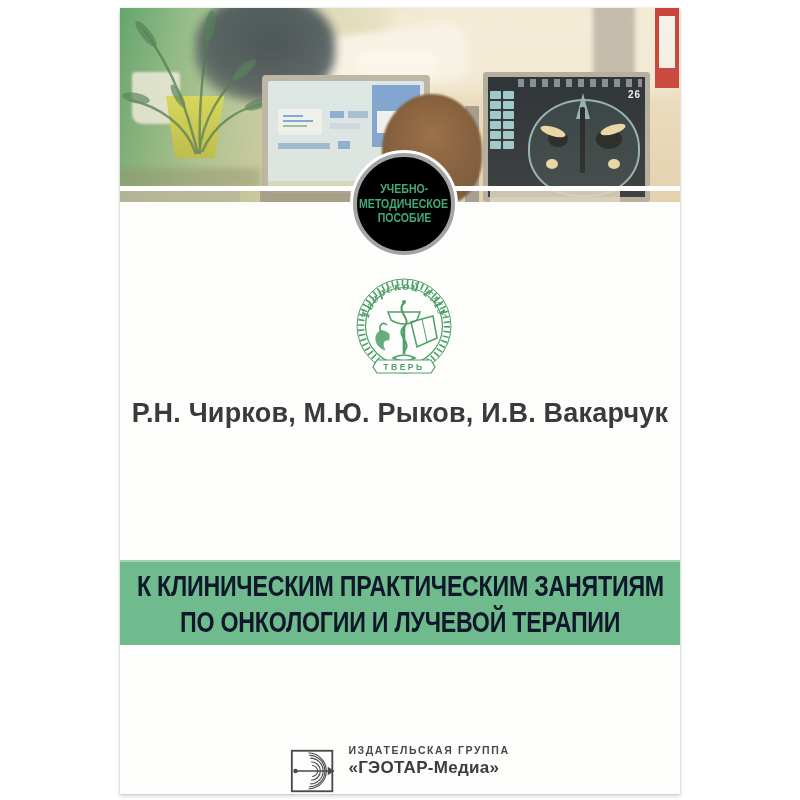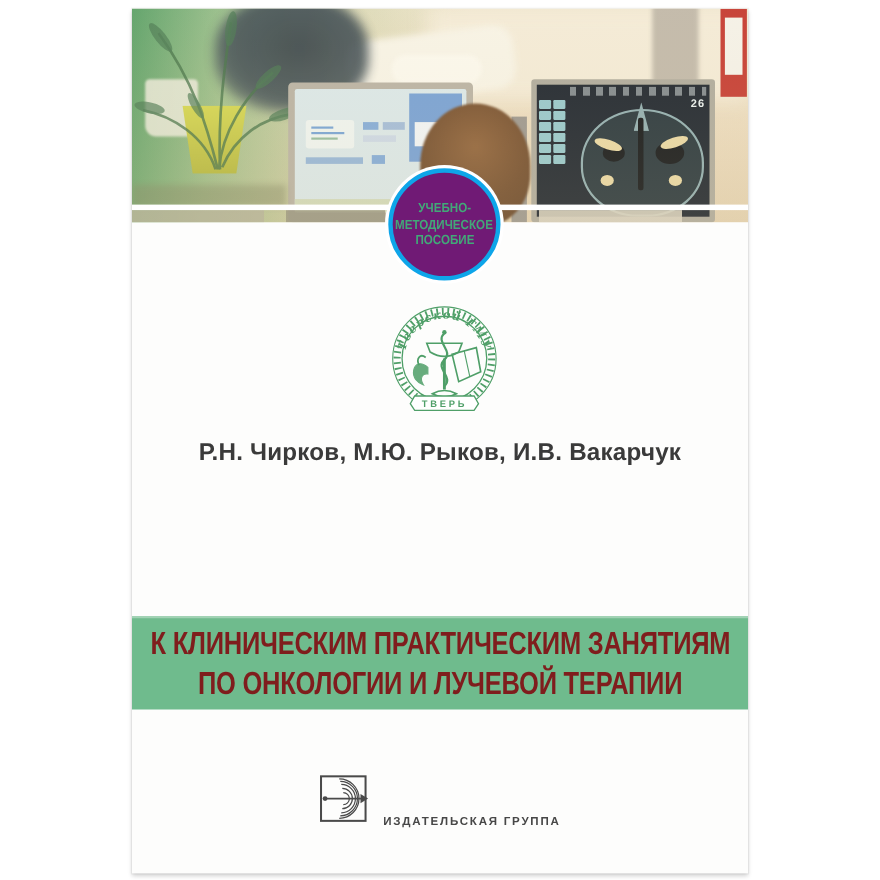--- a/index.html
+++ b/index.html
@@ -62,41 +62,41 @@
       background:radial-gradient(circle at 50% 35%, #8a5a30 0%, #6b4322 55%, #59361b 100%);filter:blur(1px);}
   .desk1{left:0;top:160px;width:140px;height:20px;background:#7c7f5a;opacity:.45;filter:blur(3px);}
   .photo-line{left:0;top:178px;width:560px;height:5px;background:#ffffff;z-index:5;}
   .desk2{left:0;top:183px;width:120px;height:11px;background:#b0ac96;opacity:.8;}
   .desk3{left:140px;top:183px;width:90px;height:11px;background:#8c8a76;opacity:.8;}
   .desk4{left:370px;top:183px;width:130px;height:11px;background:#d8d2c0;opacity:.9;}
   .photo::after{content:"";position:absolute;inset:0;
       background:linear-gradient(180deg, rgba(255,246,222,.10), rgba(232,216,176,.22));pointer-events:none;}
   
   .badge{position:absolute;left:233px;top:145px;width:94px;height:94px;border-radius:50%;
-      background:#701a75;border:4px solid #0ea5e9;box-shadow:0 0 0 3px #ffffff;z-index:10;
+      background:#000000;border:4px solid #a3a3a3;box-shadow:0 0 0 3px #ffffff;z-index:10;
       display:flex;flex-direction:column;align-items:center;justify-content:center;text-align:center;}
   .badge span{display:block;color:#42a878;font-weight:bold;font-size:12px;line-height:14.5px;
       transform:scaleX(.88);white-space:nowrap;}
   
   .emblem{position:absolute;left:228px;top:268px;width:112px;height:100px;}
   
   .authors{position:absolute;left:0;top:390px;width:560px;text-align:center;
-      color:#3a3a3a;font-size:22px;font-weight:bold;letter-spacing:.2px;}
+      color:#3a3a3a;font-size:27px;font-weight:bold;letter-spacing:.2px;}
   .title{position:absolute;left:0;top:433px;width:560px;text-align:center;color:#5bb07c;}
   .title div{font-size:43px;font-weight:bold;line-height:47px;white-space:nowrap;
       transform:scaleX(.8);letter-spacing:-.5px;}
   .banner{position:absolute;left:0;top:552px;width:560px;height:83px;background:#6fbb8d;
       border-top:2px solid rgba(255,255,255,.35);display:flex;flex-direction:column;
-      align-items:center;justify-content:center;color:#7f1d1d;}
+      align-items:center;justify-content:center;color:#0f172a;}
   .banner div{font-size:29px;font-weight:bold;line-height:36px;white-space:nowrap;
       transform:scaleX(.8);letter-spacing:-.3px;}
   .editor{position:absolute;left:0;top:658px;width:560px;text-align:center;
       color:#3a3a3a;font-size:20px;font-weight:bold;}
   
-  .publisher{position:absolute;left:0;top:691px;width:560px;display:flex;align-items:flex-end;
+  .publisher{position:absolute;left:0;top:736px;width:560px;display:flex;align-items:flex-start;
       justify-content:center;gap:12px;}
   .pub-text{display:flex;flex-direction:column;align-items:flex-start;}
   .pub-group{color:#474747;font-size:10.5px;font-weight:bold;letter-spacing:1.6px;}
   .pub-name{color:#3c3c3c;font-size:17px;font-weight:bold;margin-top:2px;letter-spacing:.3px;}
 </style>
 </head>
 <body>
 
 <div class="page">
   <div class="cover">
@@ -233,17 +233,18 @@
           <path d="M22,15 A14,14 0 0 1 22,43"></path>
           <path d="M21,12 A17,17 0 0 1 21,46"></path>
           <path d="M20,9.5 A19.5,19.5 0 0 1 20,48.5"></path>
         </g>
         <line x1="5" y1="29" x2="42" y2="29" stroke="#4a4a4a" stroke-width="1.6"></line>
         <circle cx="6" cy="29" r="2.4" fill="#4a4a4a"></circle>
         <polygon points="41,24.5 48.5,29 41,33.5" fill="#4a4a4a"></polygon>
       </svg>
       <div class="pub-text">
         <div class="pub-group">ИЗДАТЕЛЬСКАЯ ГРУППА</div>
+        <div class="pub-name">«ГЭОТАР-Медиа»</div>
       </div>
     </div>
 
   </div>
 </div>
 
 </body></html>

